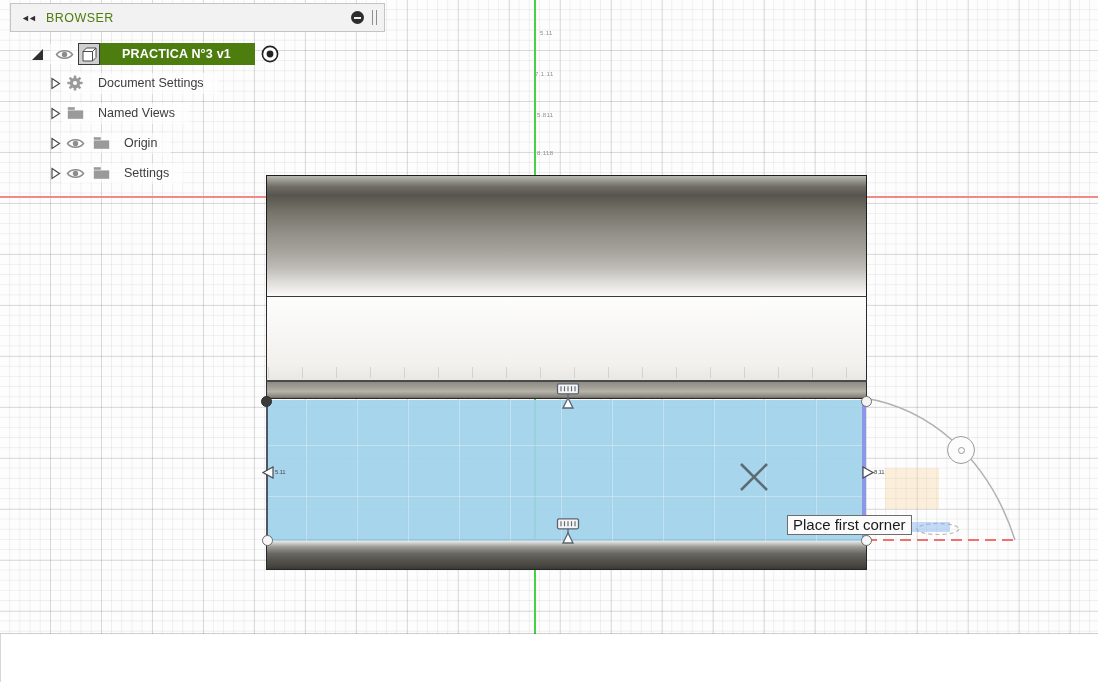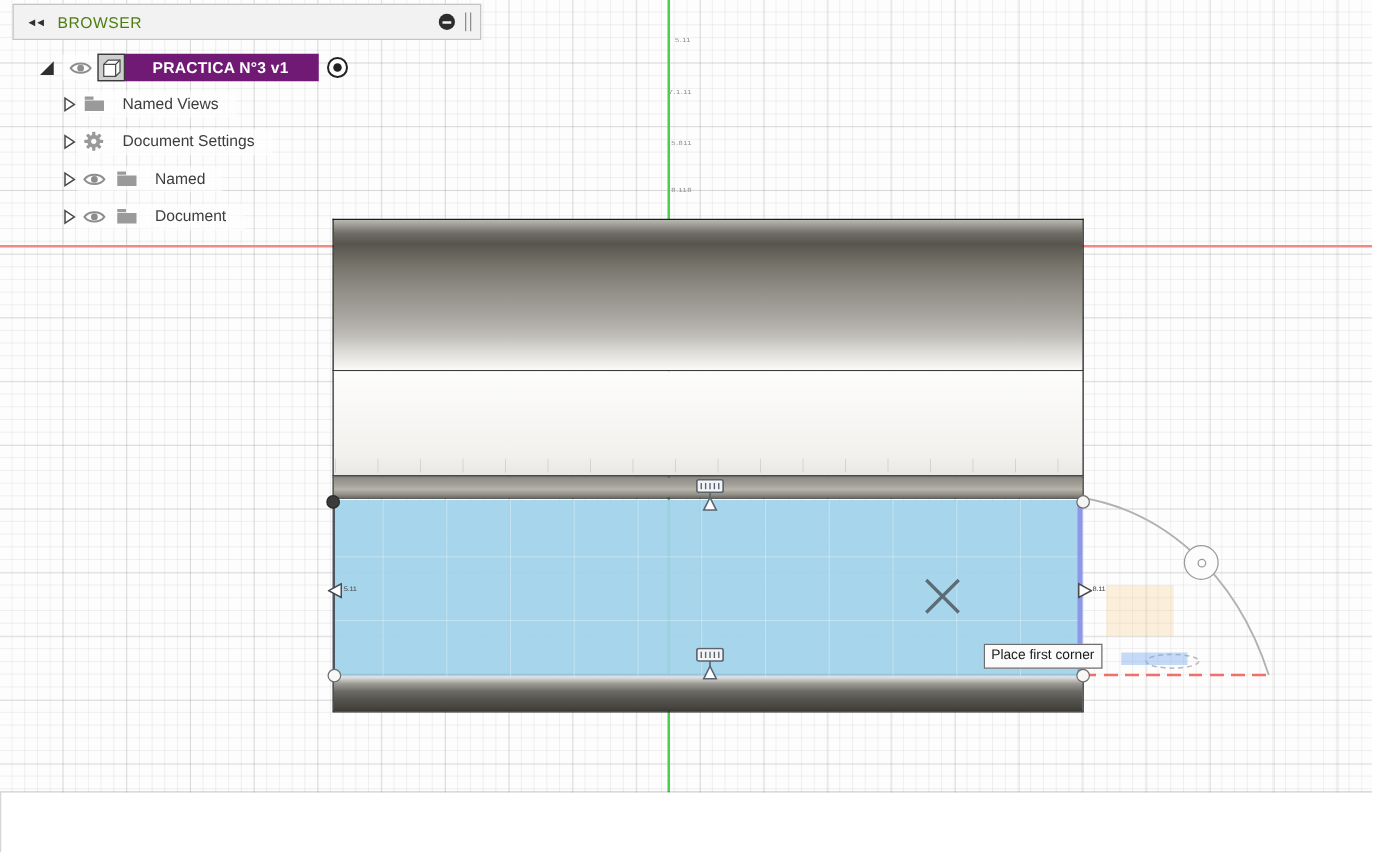--- a/index.html
+++ b/index.html
@@ -291,21 +291,21 @@
   }
 
   
   #tooltip {
     position: absolute;
     left: 787px;
     top: 515px;
     padding: 2px 5px 3px 5px;
     background: #fbfbfb;
     border: 1px solid #6d6d6d;
-    font-size: 11px;
+    font-size: 15px;
     color: #1a1a1a;
     line-height: 13px;
     white-space: nowrap;
     font-family: "Liberation Sans", sans-serif;
   }
 
   
   .micro-glyph {
     position: absolute;
     font-size: 6px;
@@ -433,21 +433,21 @@
     height: 20px;
     display: flex;
     align-items: center;
     justify-content: center;
     background: rgba(255,255,255,0.62);
   }
   #root-chip {
     display: flex;
     align-items: center;
     height: 22px;
-    background: #701a75;
+    background: #4d7c0f;
     padding-right: 2px;
   }
   #root-cube {
     width: 22px;
     height: 22px;
     display: flex;
     align-items: center;
     justify-content: center;
     background: #cfcfcf;
     border: 1px solid #3a3a3a;
@@ -607,87 +607,87 @@
       </div>
     </div>
 
     <div class="tree-row">
       <div class="tw-arrow ind-1">
         <svg width="13" height="13" viewBox="0 0 13 13">
           <polygon points="3,1.5 10.5,6.5 3,11.5" fill="#ffffff" stroke="#4a4a4a" stroke-width="1.2"></polygon>
         </svg>
       </div>
       <div class="tw-icon">
-        <svg width="17" height="14" viewBox="0 0 17 14">
-          <rect x="0.8" y="1.2" width="7" height="2.6" fill="#9a9a9a"></rect>
-          <rect x="0.8" y="4.4" width="15.4" height="8.4" fill="#9a9a9a"></rect>
-        </svg>
-      </div>
-      <div class="tw-label">Named Views</div>
-    </div>
-
-    <div class="tree-row">
-      <div class="tw-arrow ind-1">
-        <svg width="13" height="13" viewBox="0 0 13 13">
-          <polygon points="3,1.5 10.5,6.5 3,11.5" fill="#ffffff" stroke="#4a4a4a" stroke-width="1.2"></polygon>
-        </svg>
-      </div>
-      <div class="tw-icon">
         <svg width="16" height="16" viewBox="0 0 16 16">
           <g fill="#9a9a9a">
             <rect x="6.7" y="0.4" width="2.6" height="15.2" rx="0.6"></rect>
             <rect x="6.7" y="0.4" width="2.6" height="15.2" rx="0.6" transform="rotate(45 8 8)"></rect>
             <rect x="6.7" y="0.4" width="2.6" height="15.2" rx="0.6" transform="rotate(90 8 8)"></rect>
             <rect x="6.7" y="0.4" width="2.6" height="15.2" rx="0.6" transform="rotate(135 8 8)"></rect>
             <circle cx="8" cy="8" r="5.2"></circle>
           </g>
           <circle cx="8" cy="8" r="2.1" fill="#fdfdfd"></circle>
         </svg>
       </div>
       <div class="tw-label">Document Settings</div>
     </div>
 
-
     <div class="tree-row">
       <div class="tw-arrow ind-1">
         <svg width="13" height="13" viewBox="0 0 13 13">
           <polygon points="3,1.5 10.5,6.5 3,11.5" fill="#ffffff" stroke="#4a4a4a" stroke-width="1.2"></polygon>
         </svg>
       </div>
+      <div class="tw-icon">
+        <svg width="17" height="14" viewBox="0 0 17 14">
+          <rect x="0.8" y="1.2" width="7" height="2.6" fill="#9a9a9a"></rect>
+          <rect x="0.8" y="4.4" width="15.4" height="8.4" fill="#9a9a9a"></rect>
+        </svg>
+      </div>
+      <div class="tw-label">Named Views</div>
+    </div>
+
+
+    <div class="tree-row">
+      <div class="tw-arrow ind-1">
+        <svg width="13" height="13" viewBox="0 0 13 13">
+          <polygon points="3,1.5 10.5,6.5 3,11.5" fill="#ffffff" stroke="#4a4a4a" stroke-width="1.2"></polygon>
+        </svg>
+      </div>
       <div class="tw-eye">
         <svg width="19" height="13" viewBox="0 0 19 13">
           <path d="M1.5 6.5 C5 1.5, 14 1.5, 17.5 6.5 C14 11.5, 5 11.5, 1.5 6.5 Z" fill="none" stroke="#8d8d8d" stroke-width="1.5"></path>
           <circle cx="9.5" cy="6.5" r="2.7" fill="#8d8d8d"></circle>
         </svg>
       </div>
       <div class="tw-icon">
         <svg width="17" height="14" viewBox="0 0 17 14">
           <rect x="0.8" y="1.2" width="7" height="2.6" fill="#9a9a9a"></rect>
           <rect x="0.8" y="4.4" width="15.4" height="8.4" fill="#9a9a9a"></rect>
         </svg>
       </div>
-      <div class="tw-label">Named</div>
+      <div class="tw-label">Origin</div>
     </div>
 
     <div class="tree-row">
       <div class="tw-arrow ind-1">
         <svg width="13" height="13" viewBox="0 0 13 13">
           <polygon points="3,1.5 10.5,6.5 3,11.5" fill="#ffffff" stroke="#4a4a4a" stroke-width="1.2"></polygon>
         </svg>
       </div>
       <div class="tw-eye">
         <svg width="19" height="13" viewBox="0 0 19 13">
           <path d="M1.5 6.5 C5 1.5, 14 1.5, 17.5 6.5 C14 11.5, 5 11.5, 1.5 6.5 Z" fill="none" stroke="#8d8d8d" stroke-width="1.5"></path>
           <circle cx="9.5" cy="6.5" r="2.7" fill="#8d8d8d"></circle>
         </svg>
       </div>
       <div class="tw-icon">
         <svg width="17" height="14" viewBox="0 0 17 14">
           <rect x="0.8" y="1.2" width="7" height="2.6" fill="#9a9a9a"></rect>
           <rect x="0.8" y="4.4" width="15.4" height="8.4" fill="#9a9a9a"></rect>
         </svg>
       </div>
-      <div class="tw-label">Document</div>
+      <div class="tw-label">Settings</div>
     </div>
 
   </div>
 
 </div>
 
 </body></html>

